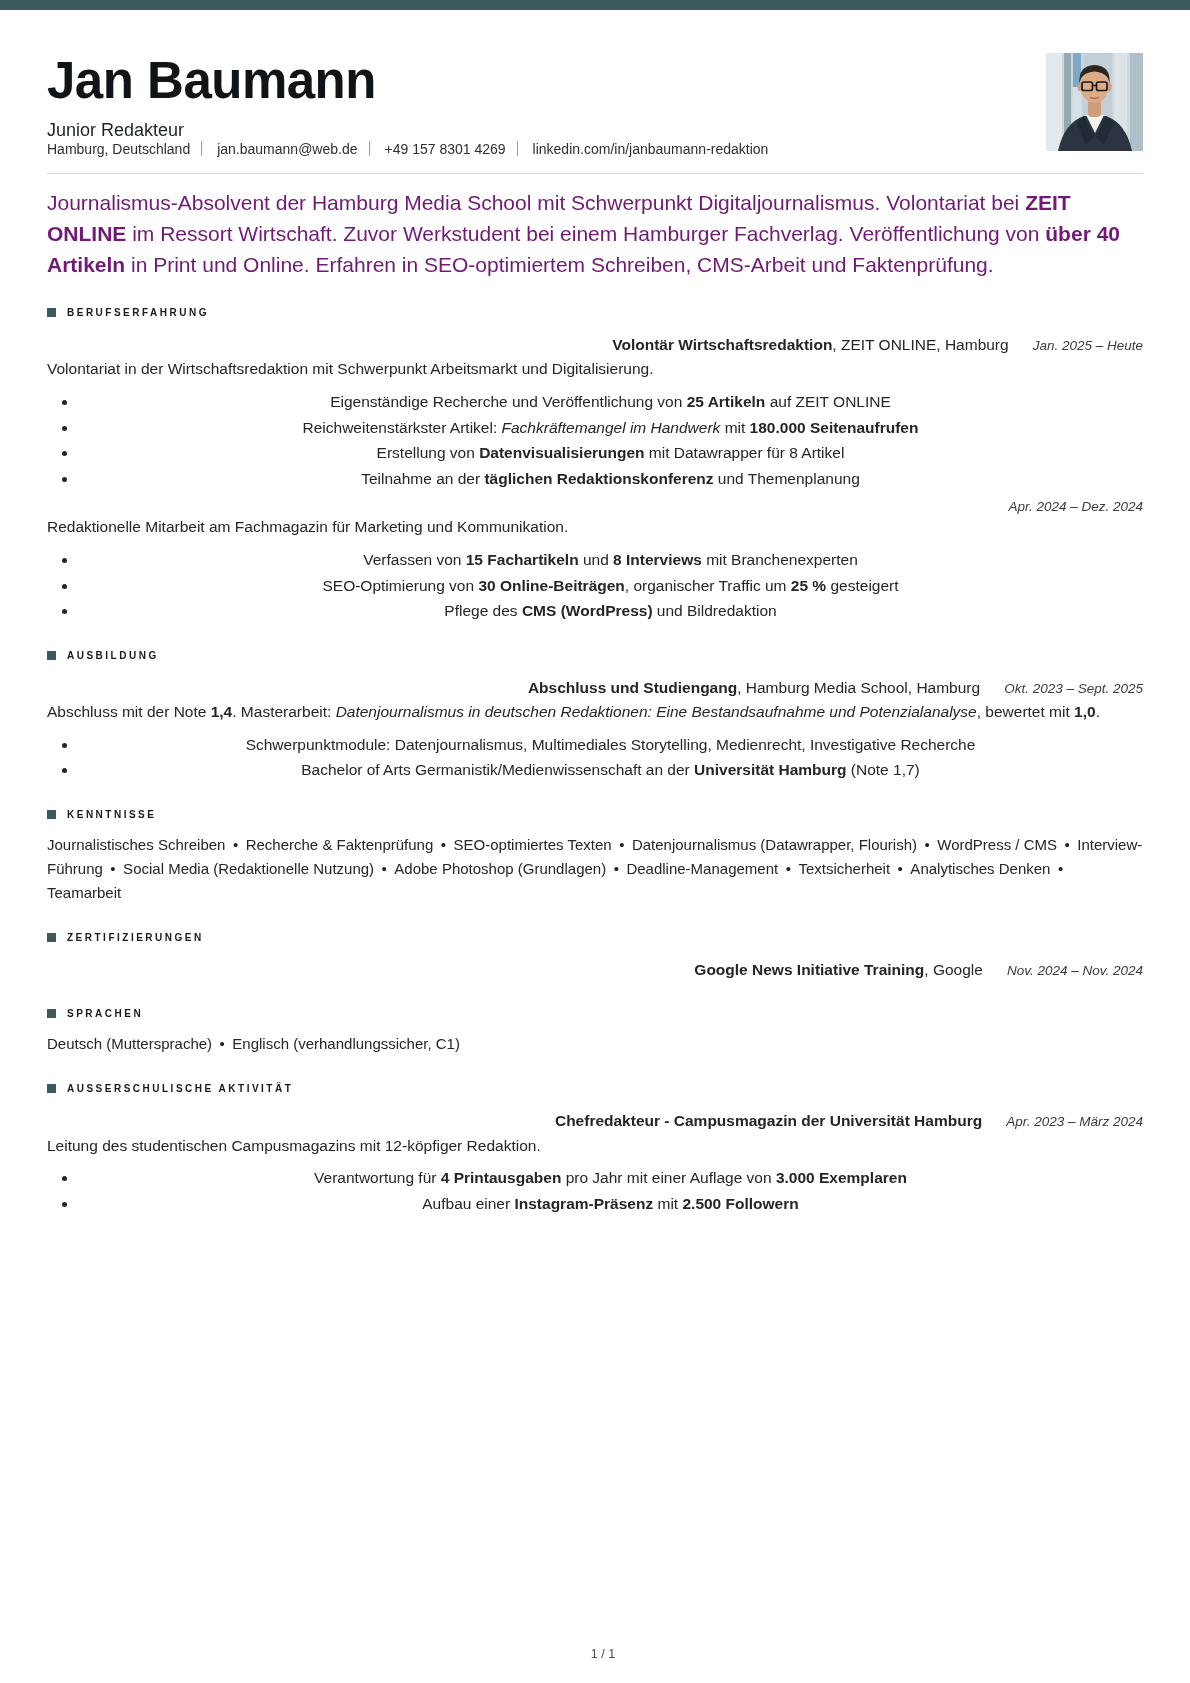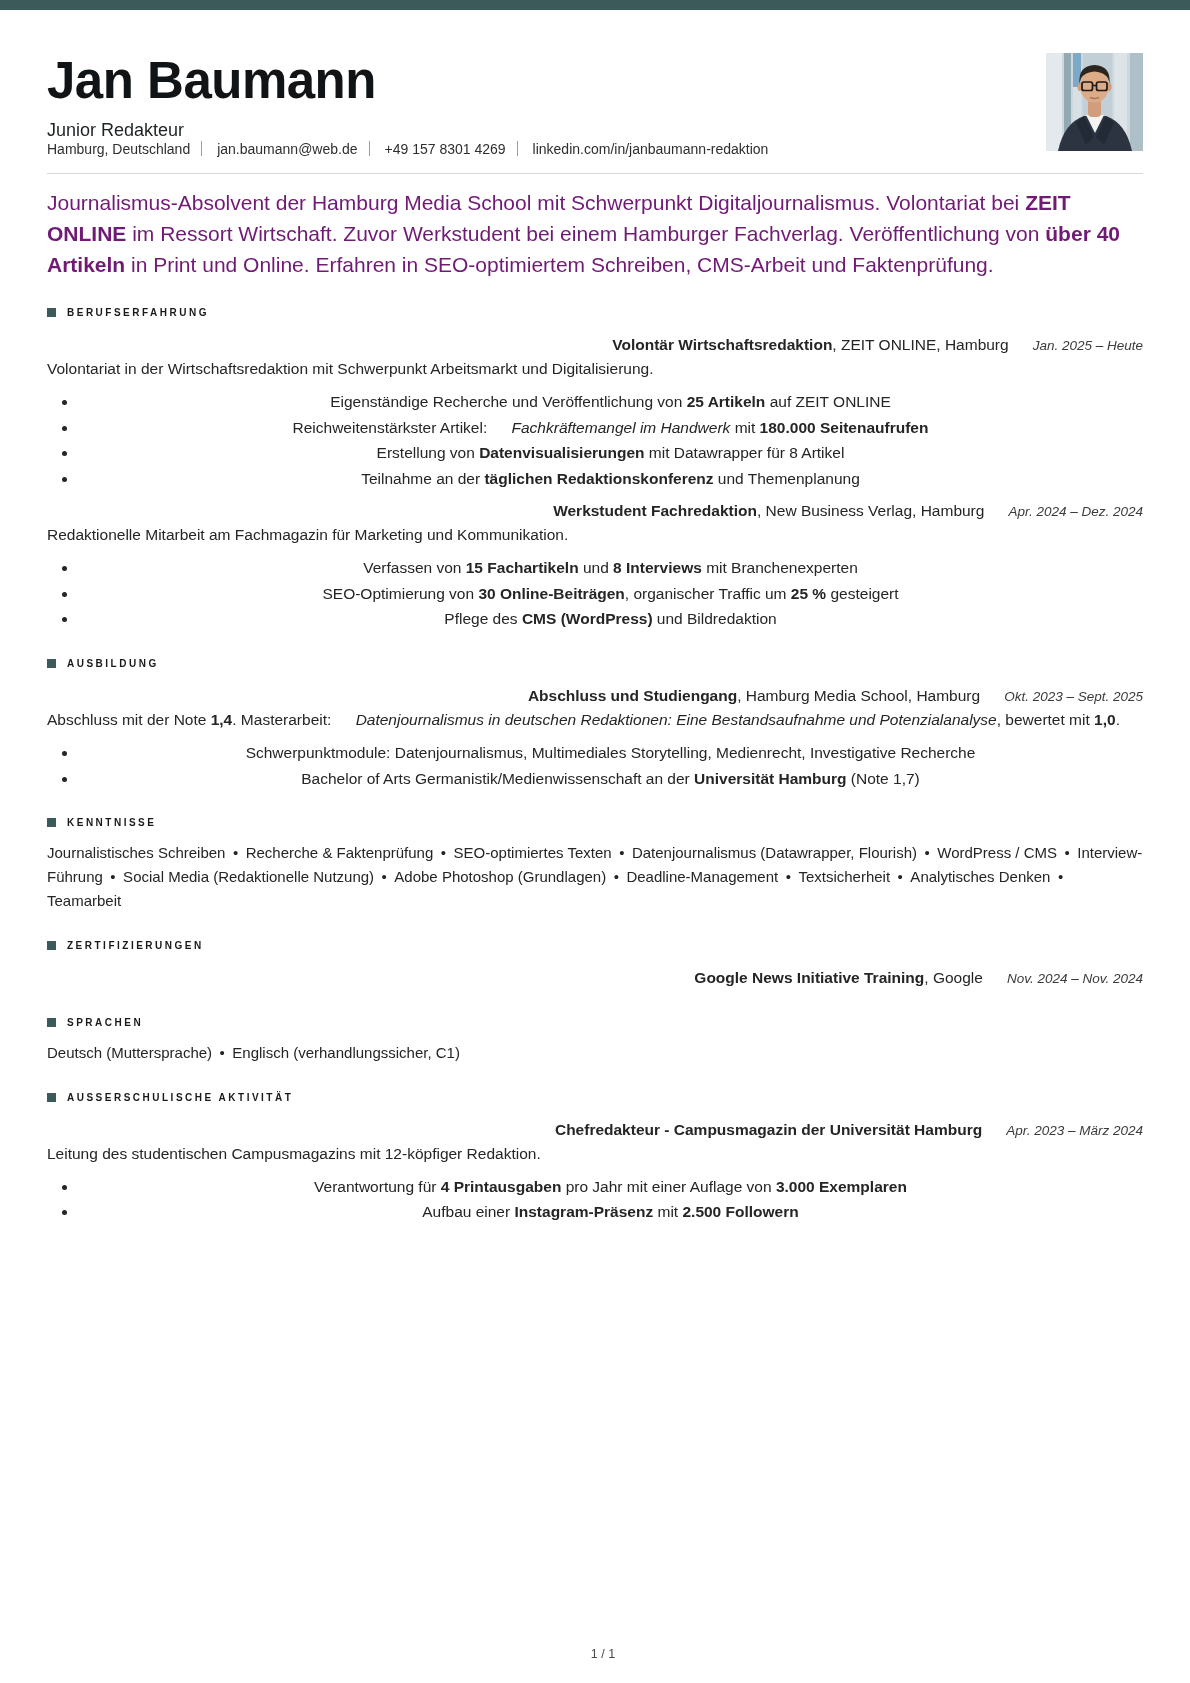--- a/index.html
+++ b/index.html
@@ -24,21 +24,21 @@
   .entry{margin-top:15px;}
   .entry + .entry{margin-top:9px;}
   .entry-header{display:flex;justify-content:flex-end;align-items:baseline;}
   .entry-heading{font-size:15.5px;line-height:1.5;color:#252525;}
   .entry-date{font-size:13.5px;font-style:italic;color:#3b3b3b;white-space:nowrap;margin-left:24px;}
   .entry-desc{font-size:15.5px;line-height:1.48;color:#252525;margin-top:2px;}
   ul.bullets{margin:9px 0 0 0;padding-left:31px;text-align:center;}
   ul.bullets li{font-size:15.5px;line-height:1.52;color:#252525;margin-bottom:2px;}
   .inline-list{margin-top:13px;font-size:15px;line-height:1.6;color:#252525;}
   .footer{position:absolute;left:0;right:0;bottom:22px;text-align:center;font-size:12.5px;color:#4b4b4b;padding-left:16px;}
-  b{font-weight:bold;} i{font-style:italic;margin-left:20px;}
+  b{font-weight:bold;} i{font-style:italic;}
 </style>
 </head>
 <body>
 
 <div class="top-bar" style="background: rgb(61, 90, 90);"></div>
 
 <div class="content">
 
   <div class="header-row">
     <div>
@@ -106,21 +106,20 @@
       <div class="entry-desc">Volontariat in der Wirtschaftsredaktion mit Schwerpunkt Arbeitsmarkt und Digitalisierung.</div>
       <ul class="bullets">
         <li>Eigenständige Recherche und Veröffentlichung von <b>25 Artikeln</b> auf ZEIT ONLINE</li>
         <li>Reichweitenstärkster Artikel: <i>Fachkräftemangel im Handwerk</i> mit <b>180.000 Seitenaufrufen</b></li>
         <li>Erstellung von <b>Datenvisualisierungen</b> mit Datawrapper für 8 Artikel</li>
         <li>Teilnahme an der <b>täglichen Redaktionskonferenz</b> und Themenplanung</li>
       </ul>
     </div>
     <div class="entry">
       <div class="entry-header">
-        <span class="entry-heading"><b>Werkstudent Fachredaktion</b>, New Business Verlag, Hamburg</span>
         <span class="entry-date">Apr. 2024 – Dez. 2024</span>
       </div>
       <div class="entry-desc">Redaktionelle Mitarbeit am Fachmagazin für Marketing und Kommunikation.</div>
       <ul class="bullets">
         <li>Verfassen von <b>15 Fachartikeln</b> und <b>8 Interviews</b> mit Branchenexperten</li>
         <li>SEO-Optimierung von <b>30 Online-Beiträgen</b>, organischer Traffic um <b>25 %</b> gesteigert</li>
         <li>Pflege des <b>CMS (WordPress)</b> und Bildredaktion</li>
       </ul>
     </div>
   </div>

